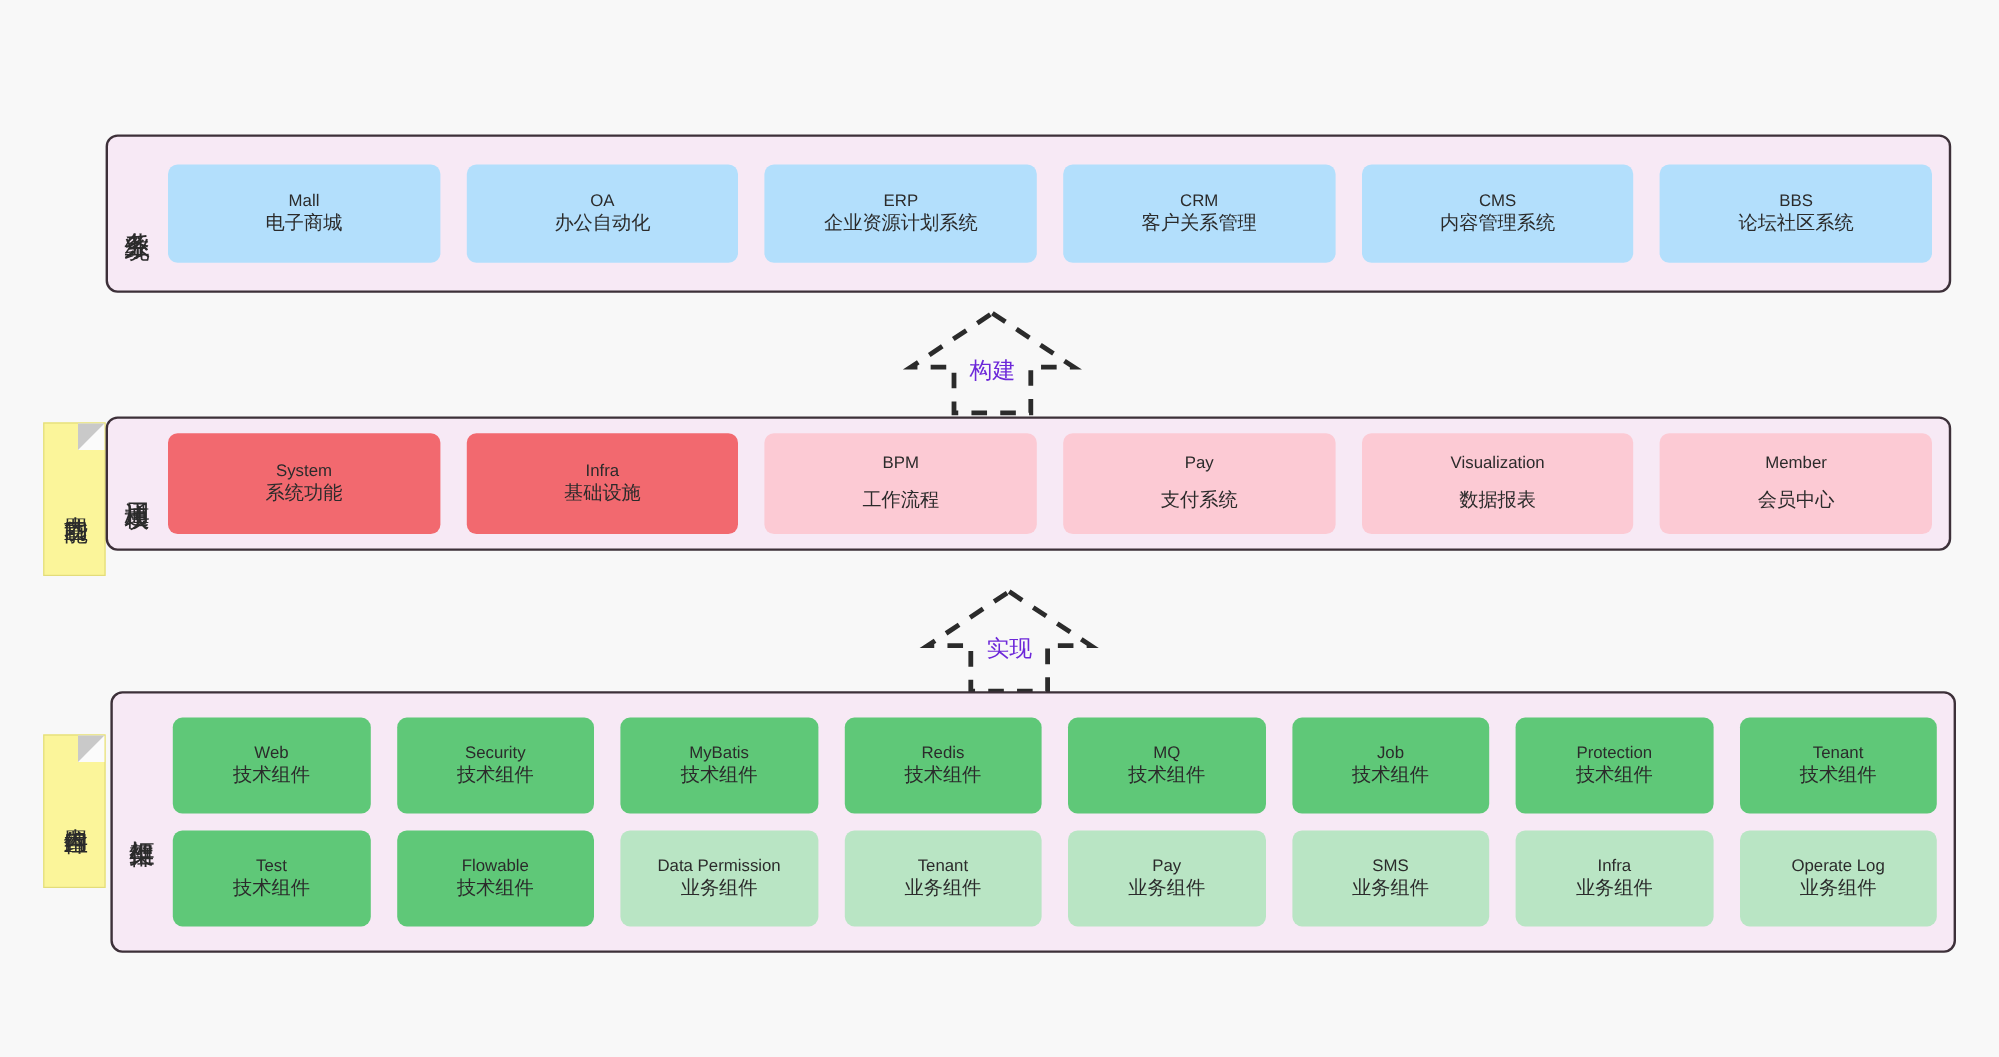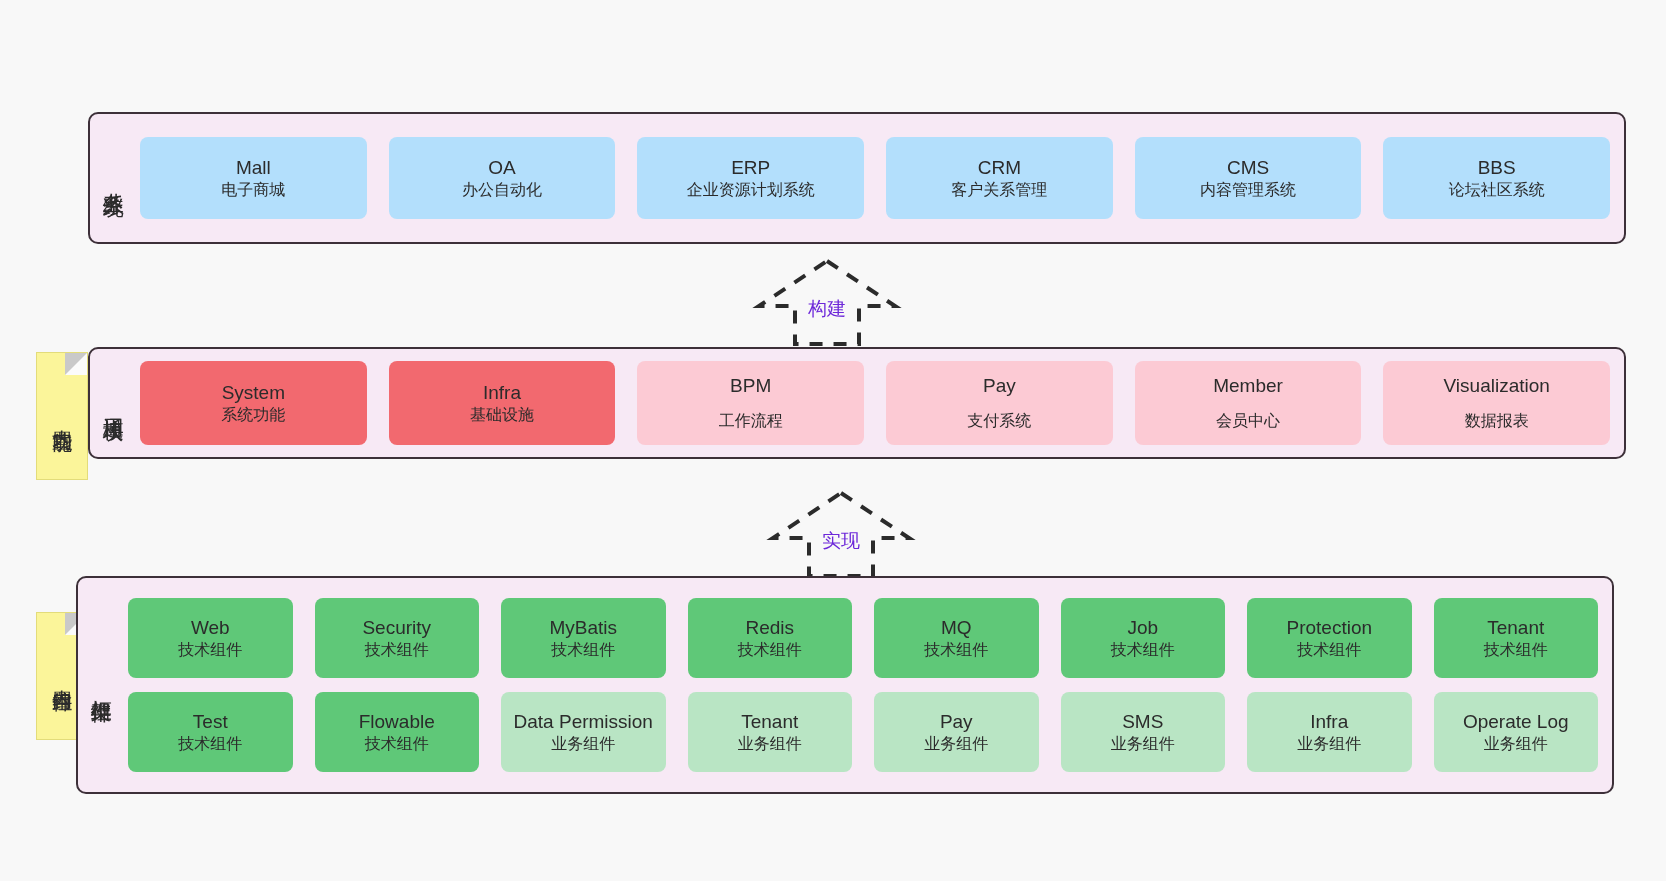--- a/index.html
+++ b/index.html
@@ -56,36 +56,36 @@
     border-radius:8px;
     display:flex;
     flex-direction:column;
     align-items:center;
     justify-content:center;
     text-align:center;
     line-height:1.28;
     box-sizing:border-box;
     padding:4px 6px;
   }
-  .cell .en{font-size:19px;}
+  .cell .en{font-size:14px;}
   .cell .cn{font-size:16px;}
 
   
   #tier1{left:88px;top:112px;width:1538px;height:132px;}
   #tier1 .row{height:82px;}
   #tier1 .cell{background:#b3dffc;}
 
   
   #tier2{left:88px;top:347px;width:1538px;height:112px;}
   #tier2 .row{height:84px;}
   .c-red{background:#f2696f;}
   .c-pink{background:#fccad4;gap:13px;}
 
   
-  #tier3{left:76px;top:576px;width:1538px;height:218px;}
+  #tier3{left:92px;top:576px;width:1538px;height:218px;}
   #tier3 .row{height:80px;}
   #tier3 .panel-body{gap:14px;}
   .c-green{background:#5fc878;}
   .c-lgreen{background:#b9e5c4;}
 
   
   .sticky{
     position:absolute;
     width:52px;
     background:#fbf59a;
@@ -197,26 +197,26 @@
         </div>
         <div class="cell c-pink">
           <span class="en">BPM</span>
           <span class="cn">工作流程</span>
         </div>
         <div class="cell c-pink">
           <span class="en">Pay</span>
           <span class="cn">支付系统</span>
         </div>
         <div class="cell c-pink">
+          <span class="en">Visualization</span>
+          <span class="cn">数据报表</span>
+        </div>
+        <div class="cell c-pink">
           <span class="en">Member</span>
           <span class="cn">会员中心</span>
-        </div>
-        <div class="cell c-pink">
-          <span class="en">Visualization</span>
-          <span class="cn">数据报表</span>
         </div>
 
       </div>
     </div>
   </div>
 
   <div class="arrow" id="arrow-impl">
     <svg width="142" height="88" viewBox="0 0 142 88" aria-hidden="true">
       <path d="M71 3 L139 48 L103 48 L103 86 L39 86 L39 48 L3 48 Z" fill="none" stroke="#2b2b2b" stroke-width="4" stroke-dasharray="13 11" stroke-linejoin="miter" stroke-linecap="butt"></path>
     </svg>

